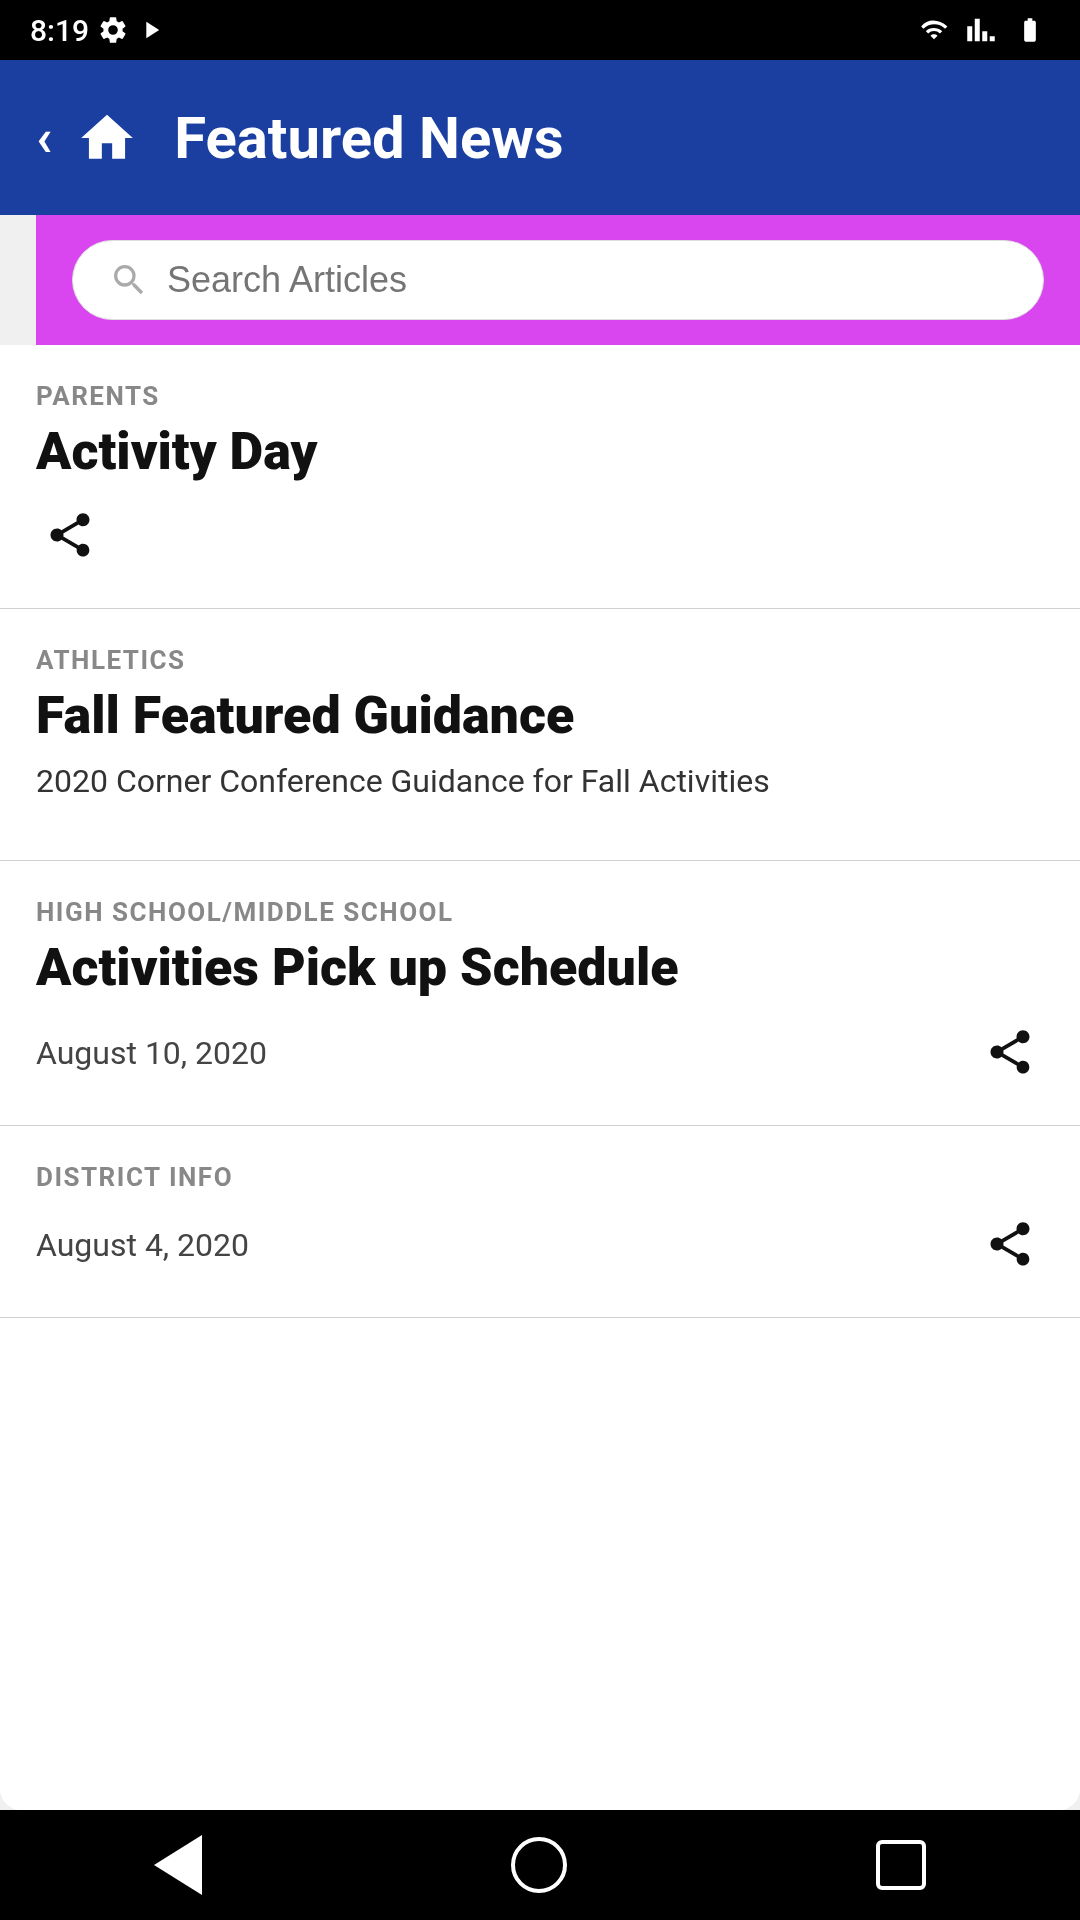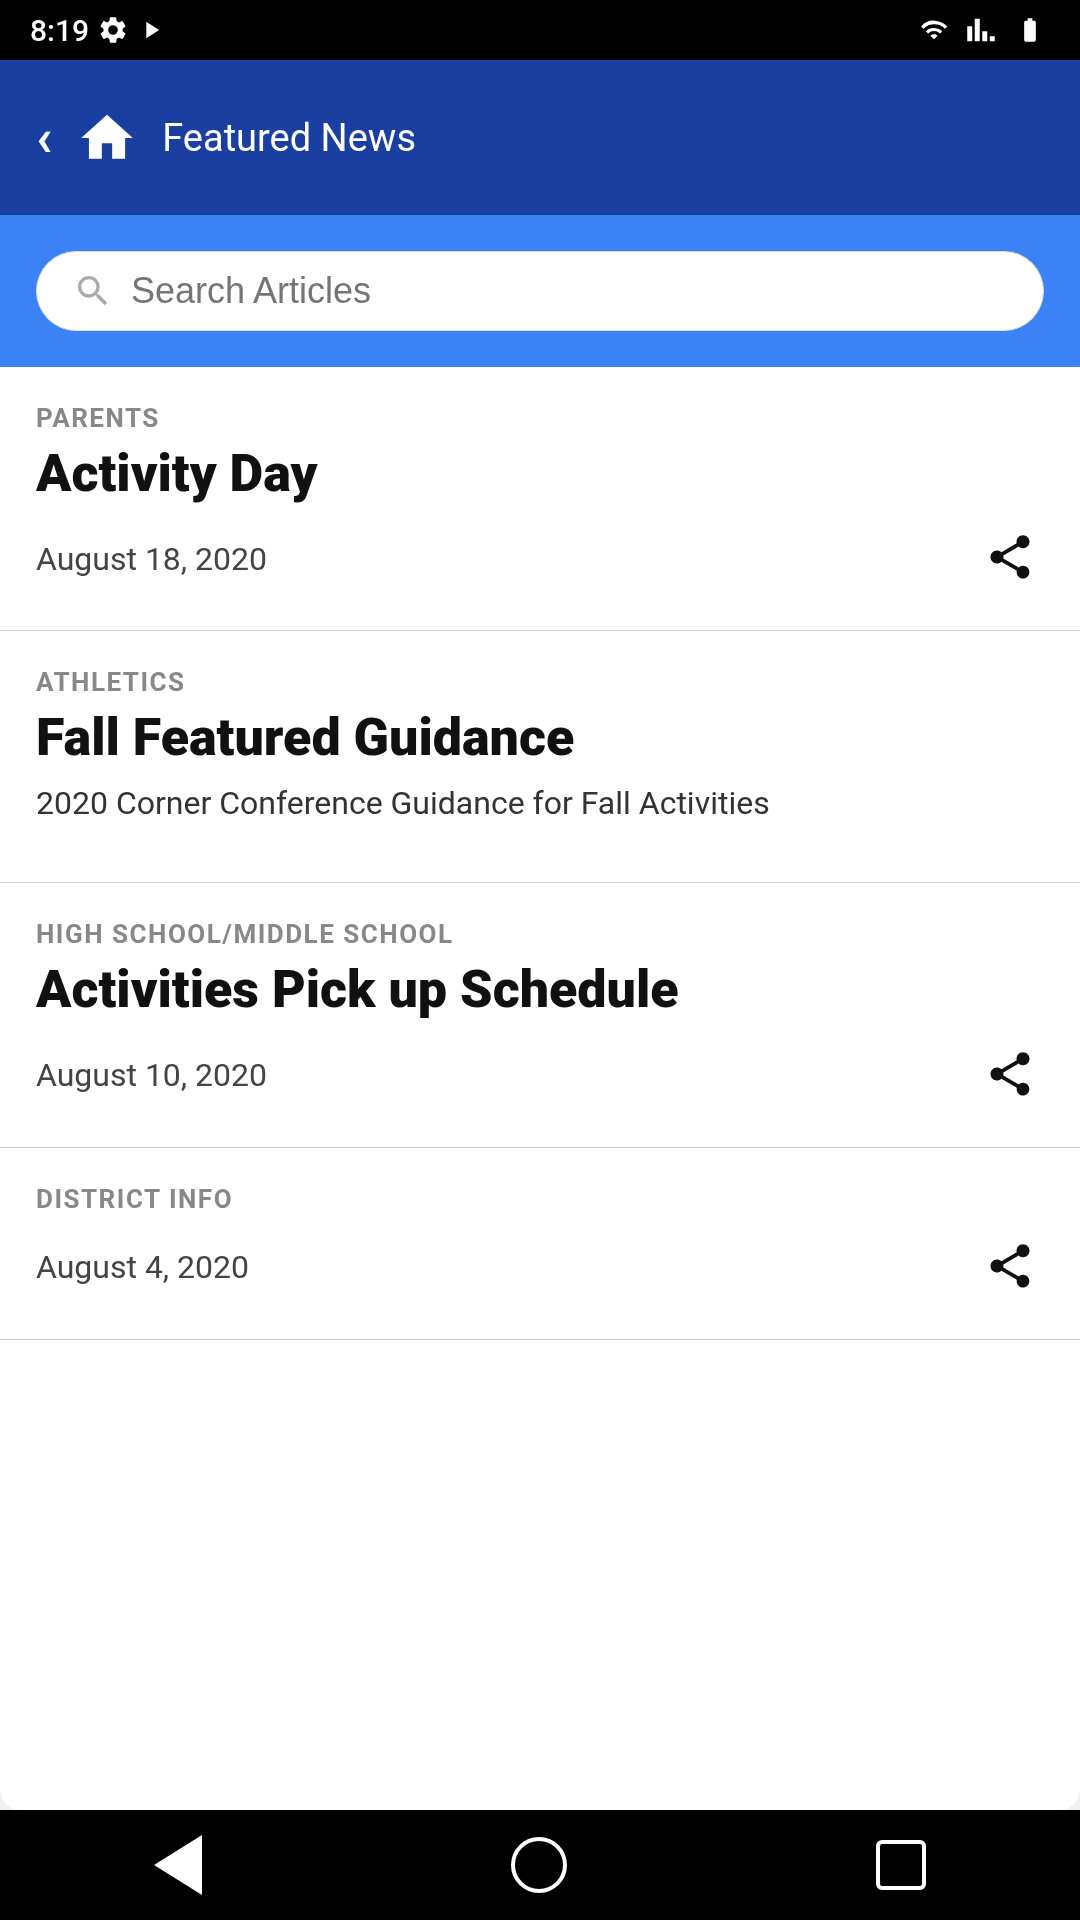--- a/index.html
+++ b/index.html
@@ -63,30 +63,31 @@
     .header-back-icon {
       color: #fff;
       font-size: 52px;
       font-weight: bold;
       cursor: pointer;
       line-height: 1;
     }
 
     .header-title {
       color: #fff;
-      font-size: 38px;
-      font-weight: 400;
-      margin-left: 0;
+      font-size: 58px;
+      font-weight: 700;
+      margin-left: 12px;
     }
 
     
     .search-container {
-      background: #3b82f6;
-      padding: 36px 36px;
+      background: #d946ef;
+      padding: 25px 36px;
       flex-shrink: 0;
+      margin-left: 36px;
     }
 
     .search-input-wrapper {
       background: #fff;
       border-radius: 60px;
       display: flex;
       align-items: center;
       padding: 18px 36px;
       gap: 18px;
       border: 1px solid #ddd;
@@ -262,21 +263,20 @@
     </svg>
     <input class="search-input" type="text" placeholder="Search Articles" style="">
   </div>
 </div>
 
 <div class="news-list" id="news-list-container">
 <div class="news-item">
       <span class="news-category">PARENTS</span>
       <div class="news-title">Activity Day</div>
       <div class="news-footer">
-        <span class="news-date">August 18, 2020</span>
         <button class="share-btn">
       <svg class="share-icon-svg" viewBox="0 0 24 24">
         <path d="M18 16.08c-.76 0-1.44.3-1.96.77L8.91 12.7c.05-.23.09-.46.09-.7s-.04-.47-.09-.7l7.05-4.11c.54.5 1.25.81 2.04.81 1.66 0 3-1.34 3-3s-1.34-3-3-3-3 1.34-3 3c0 .24.04.47.09.7L8.04 9.81C7.5 9.31 6.79 9 6 9c-1.66 0-3 1.34-3 3s1.34 3 3 3c.79 0 1.5-.31 2.04-.81l7.12 4.16c-.05.21-.08.43-.08.65 0 1.61 1.31 2.92 2.92 2.92s2.92-1.31 2.92-2.92-1.31-2.92-2.92-2.92z"></path>
       </svg></button>
       </div>
     </div>
     <div class="news-item">
       <span class="news-category">ATHLETICS</span>
       <div class="news-title">Fall Featured Guidance</div>
       <div class="news-description">2020 Corner Conference Guidance for Fall Activities</div>

